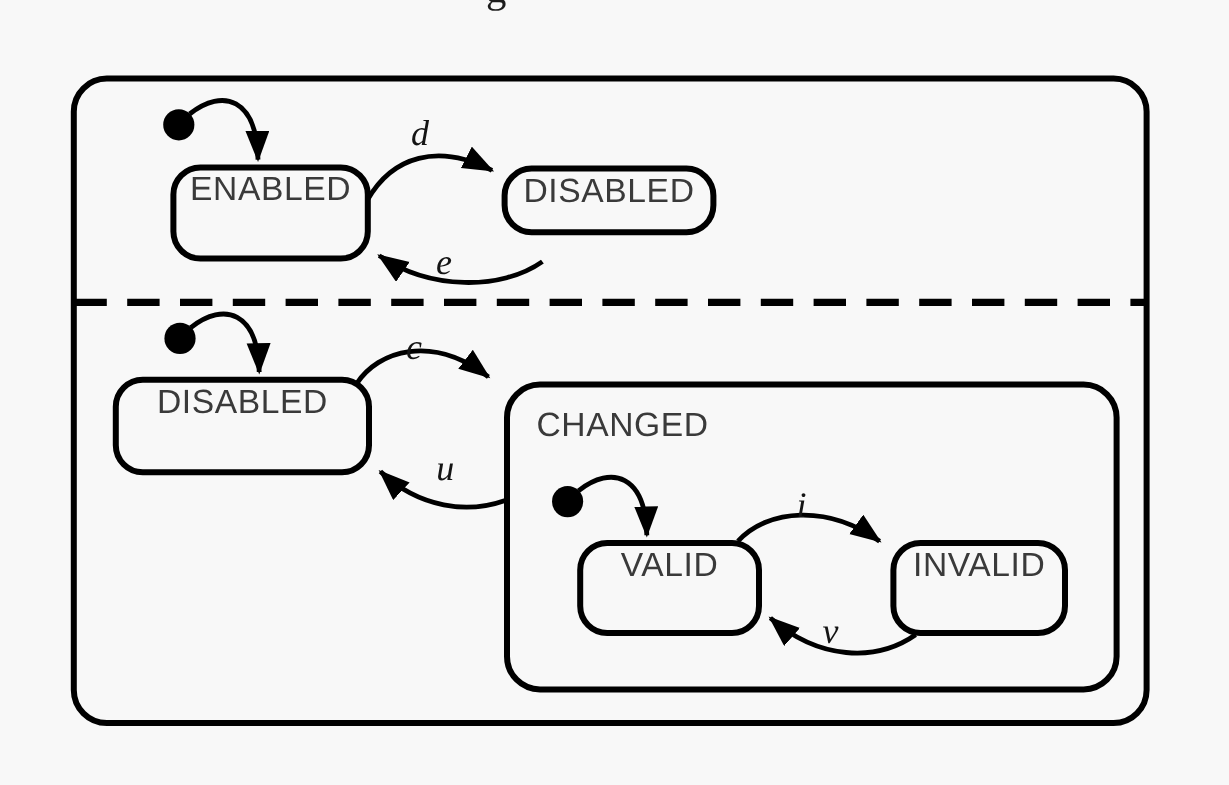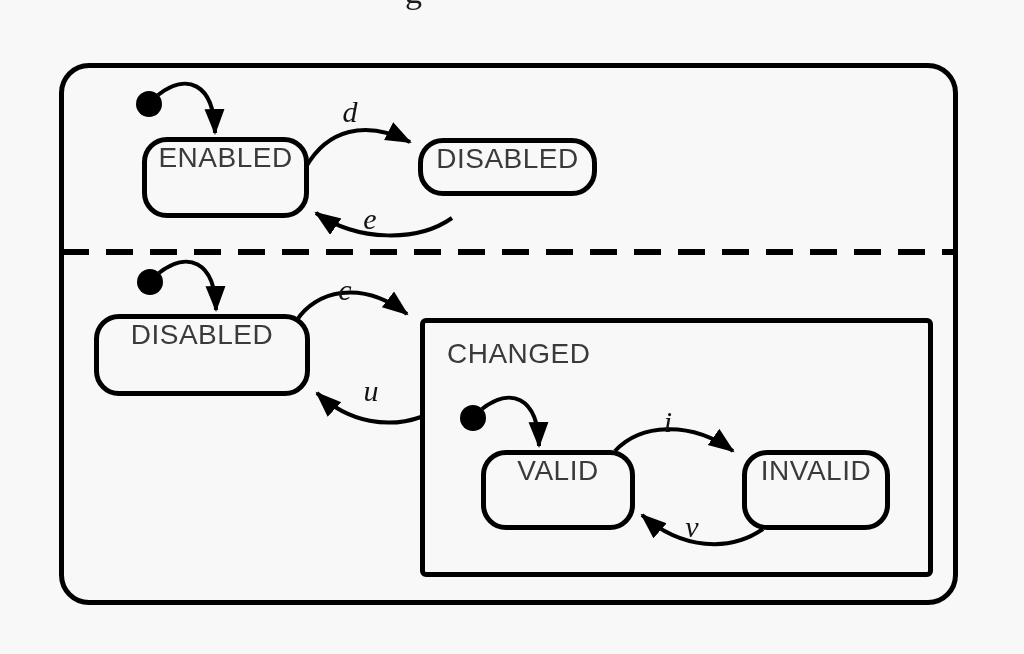--- a/index.html
+++ b/index.html
@@ -71,21 +71,21 @@
   .state-valid     { left: 481px; top: 450px; width: 154px; height: 80px; }
   .state-invalid   { left: 742px; top: 450px; width: 148px; height: 80px; }
   .state-changed {
     position: absolute;
     box-sizing: border-box;
     left: 420px;
     top: 318px;
     width: 513px;
     height: 259px;
     border: 5px solid #000;
-    border-radius: 6px;
+    border-radius: 30px;
     padding-left: 24px;
   }
   .state-changed .composite-title {
     position: absolute;
     left: 22px;
     top: 15px;
     font-size: 28px;
     letter-spacing: 0.5px;
     color: #3a3a3a;
   }

